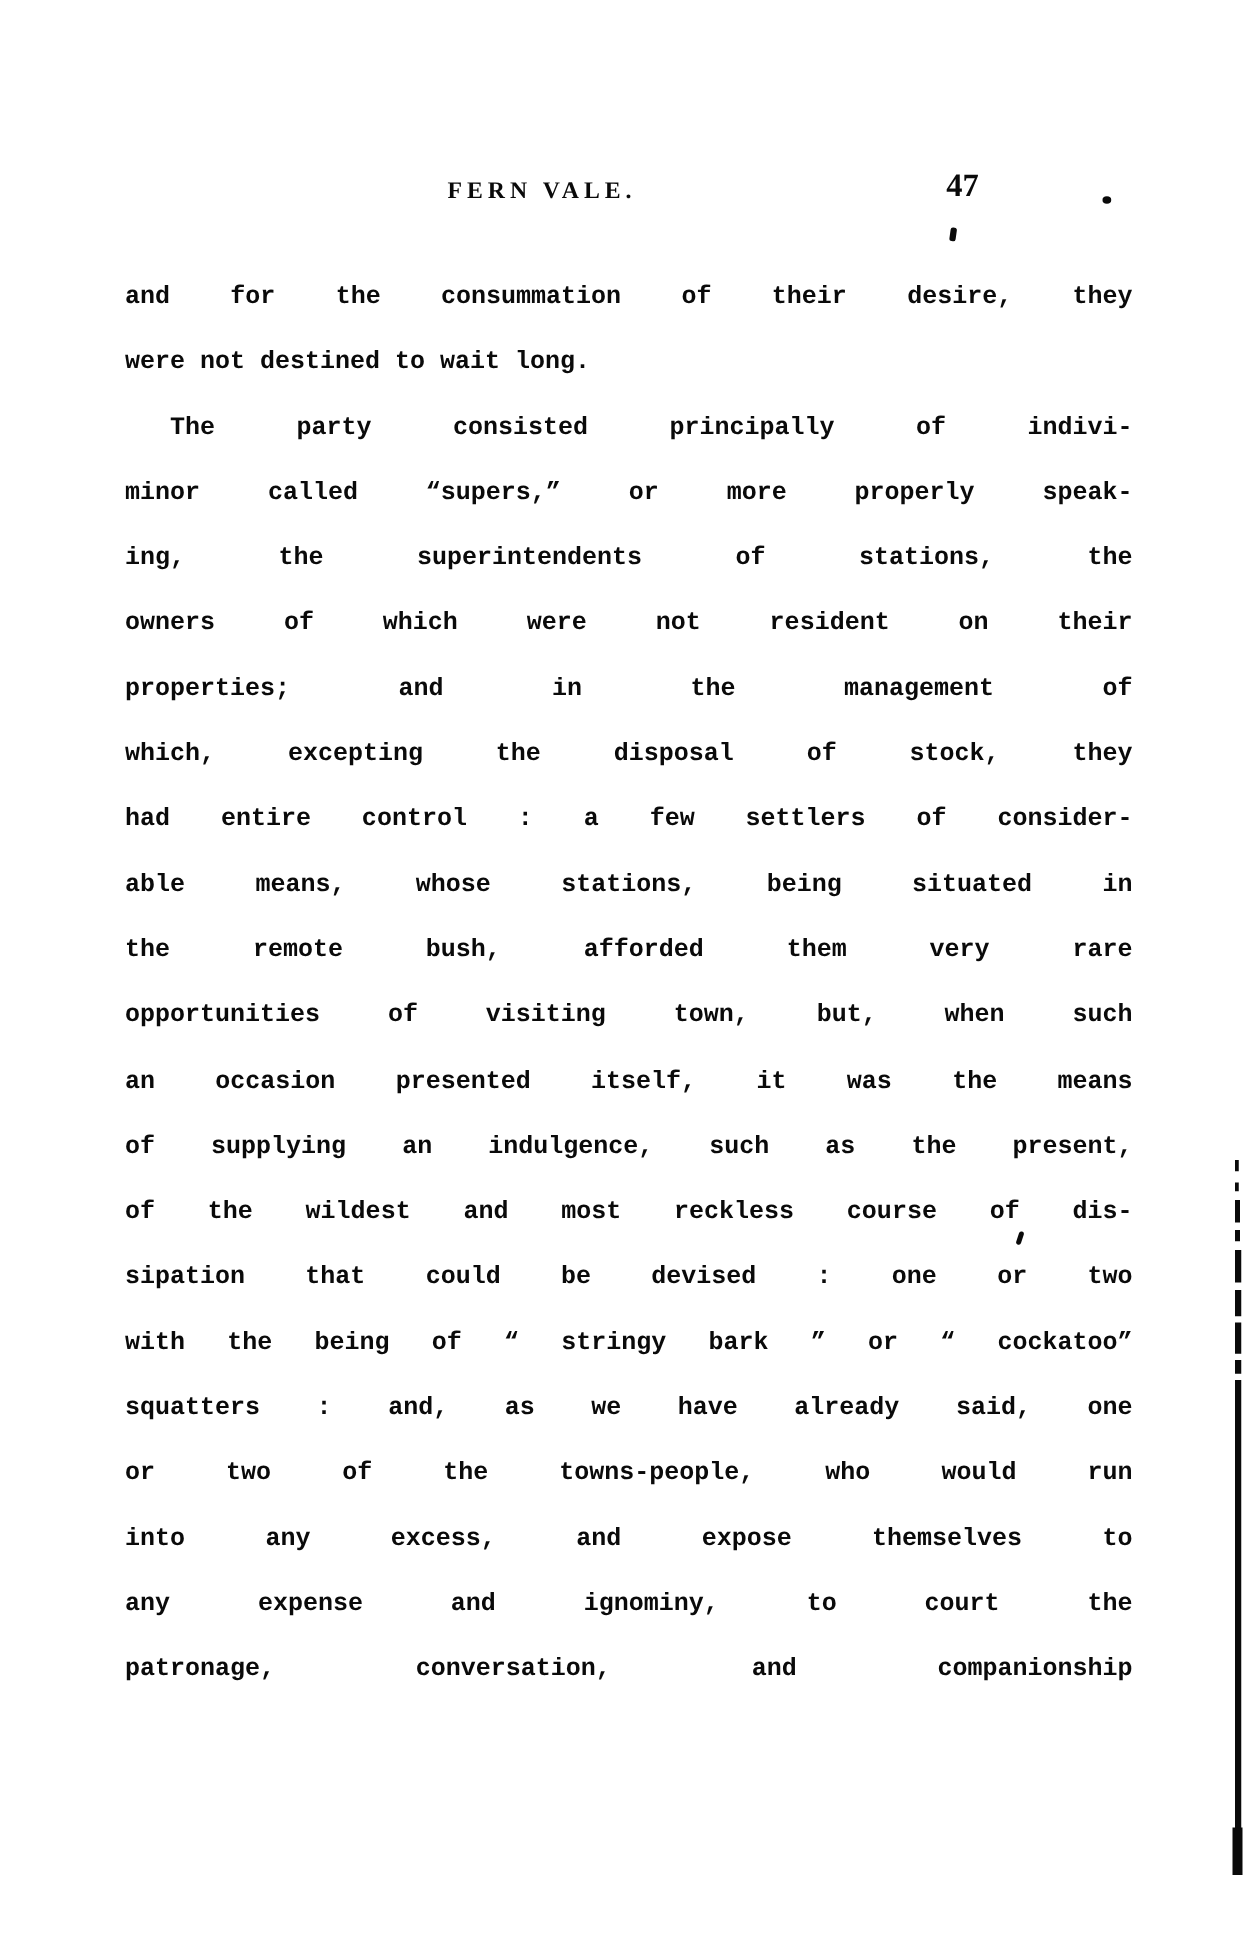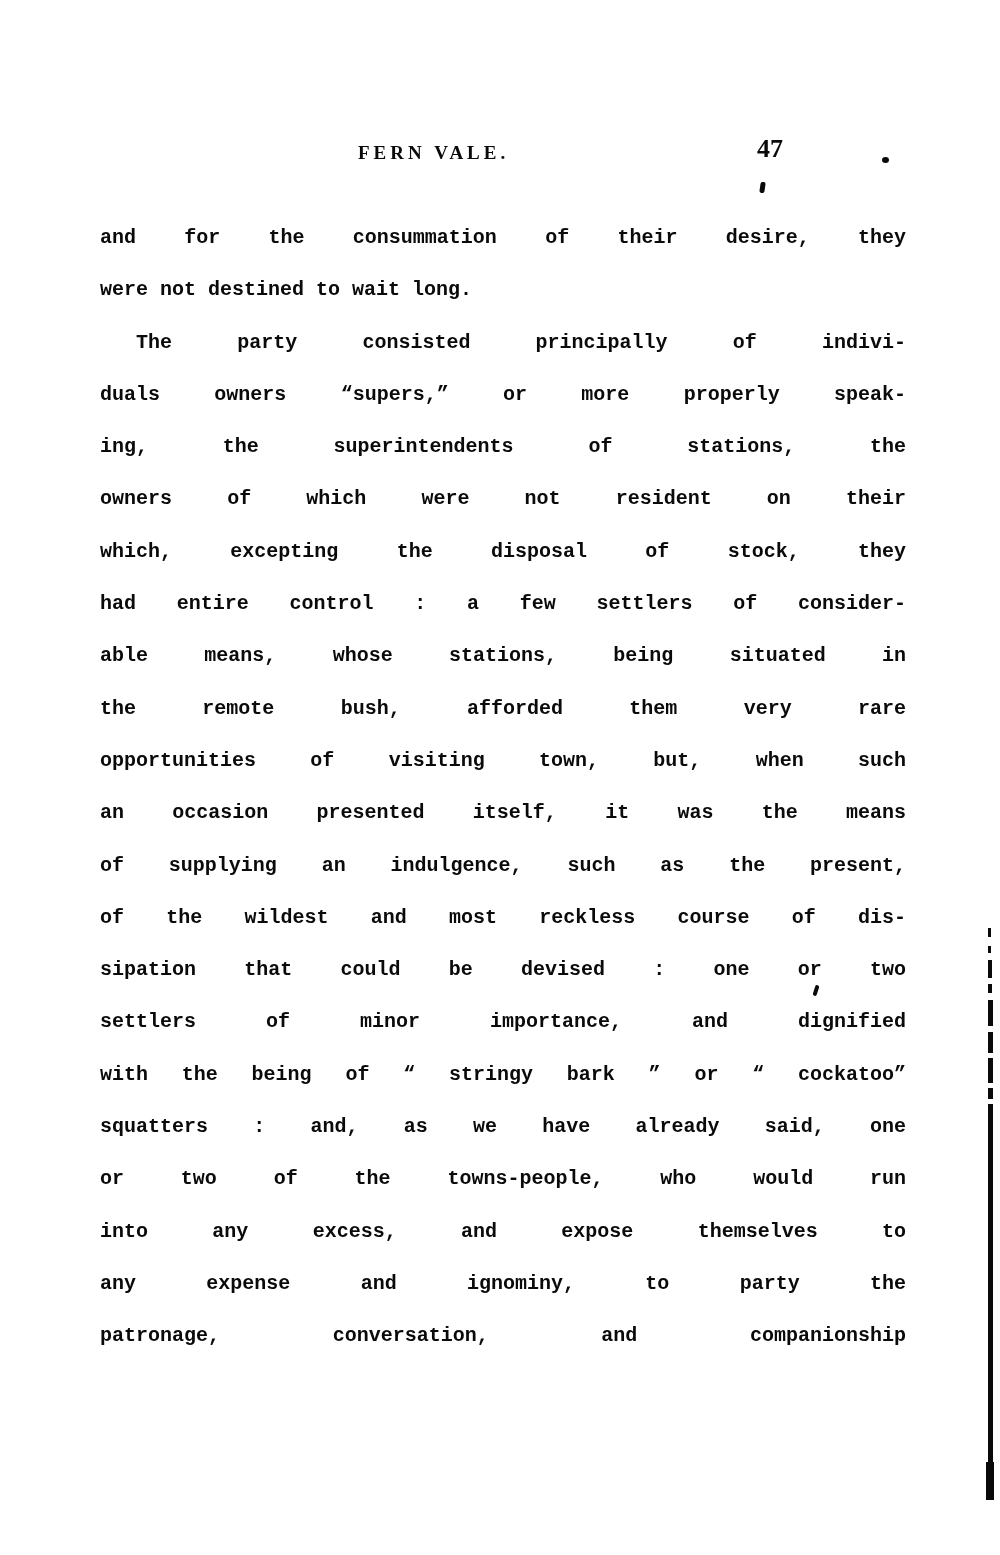--- a/index.html
+++ b/index.html
@@ -104,38 +104,38 @@
 <div class="page">
 
   <span class="running-title">FERN VALE.</span>
 
   <span class="page-number">47</span>
 
   <div class="body-text" id="body-lines">
       <div class="line">and for the consummation of their desire, they</div>
       <div class="line no-just">were not destined to wait long.</div>
       <div class="line indent">The party consisted principally of indivi-</div>
-      <div class="line">duals owners “supers,” or more properly speak-</div>
+      <div class="line">minor called “supers,” or more properly speak-</div>
       <div class="line">ing, the superintendents of stations, the</div>
       <div class="line">owners of which were not resident on their</div>
+      <div class="line">properties; and in the management of</div>
       <div class="line">which, excepting the disposal of stock, they</div>
       <div class="line">had entire control : a few settlers of consider-</div>
       <div class="line">able means, whose stations, being situated in</div>
       <div class="line">the remote bush, afforded them very rare</div>
       <div class="line">opportunities of visiting town, but, when such</div>
       <div class="line">an occasion presented itself, it was the means</div>
       <div class="line">of supplying an indulgence, such as the present,</div>
       <div class="line">of the wildest and most reckless course of dis-</div>
       <div class="line">sipation that could be devised : one or two</div>
-      <div class="line">settlers of minor importance, and dignified</div>
       <div class="line">with the being of “ stringy bark ” or “ cockatoo”</div>
       <div class="line">squatters : and, as we have already said, one</div>
       <div class="line">or two of the towns-people, who would run</div>
       <div class="line">into any excess, and expose themselves to</div>
-      <div class="line">any expense and ignominy, to party the</div>
+      <div class="line">any expense and ignominy, to court the</div>
       <div class="line">patronage, conversation, and companionship</div>
     </div>
 
   <span class="artifact dot-artifact"></span>
   <span class="artifact comma-artifact"></span>
   <span class="artifact tick-artifact"></span>
   <span class="artifact vseg vseg1"></span>
   <span class="artifact vseg vseg2"></span>
   <span class="artifact vseg vseg3"></span>
   <span class="artifact vseg vseg4"></span>

